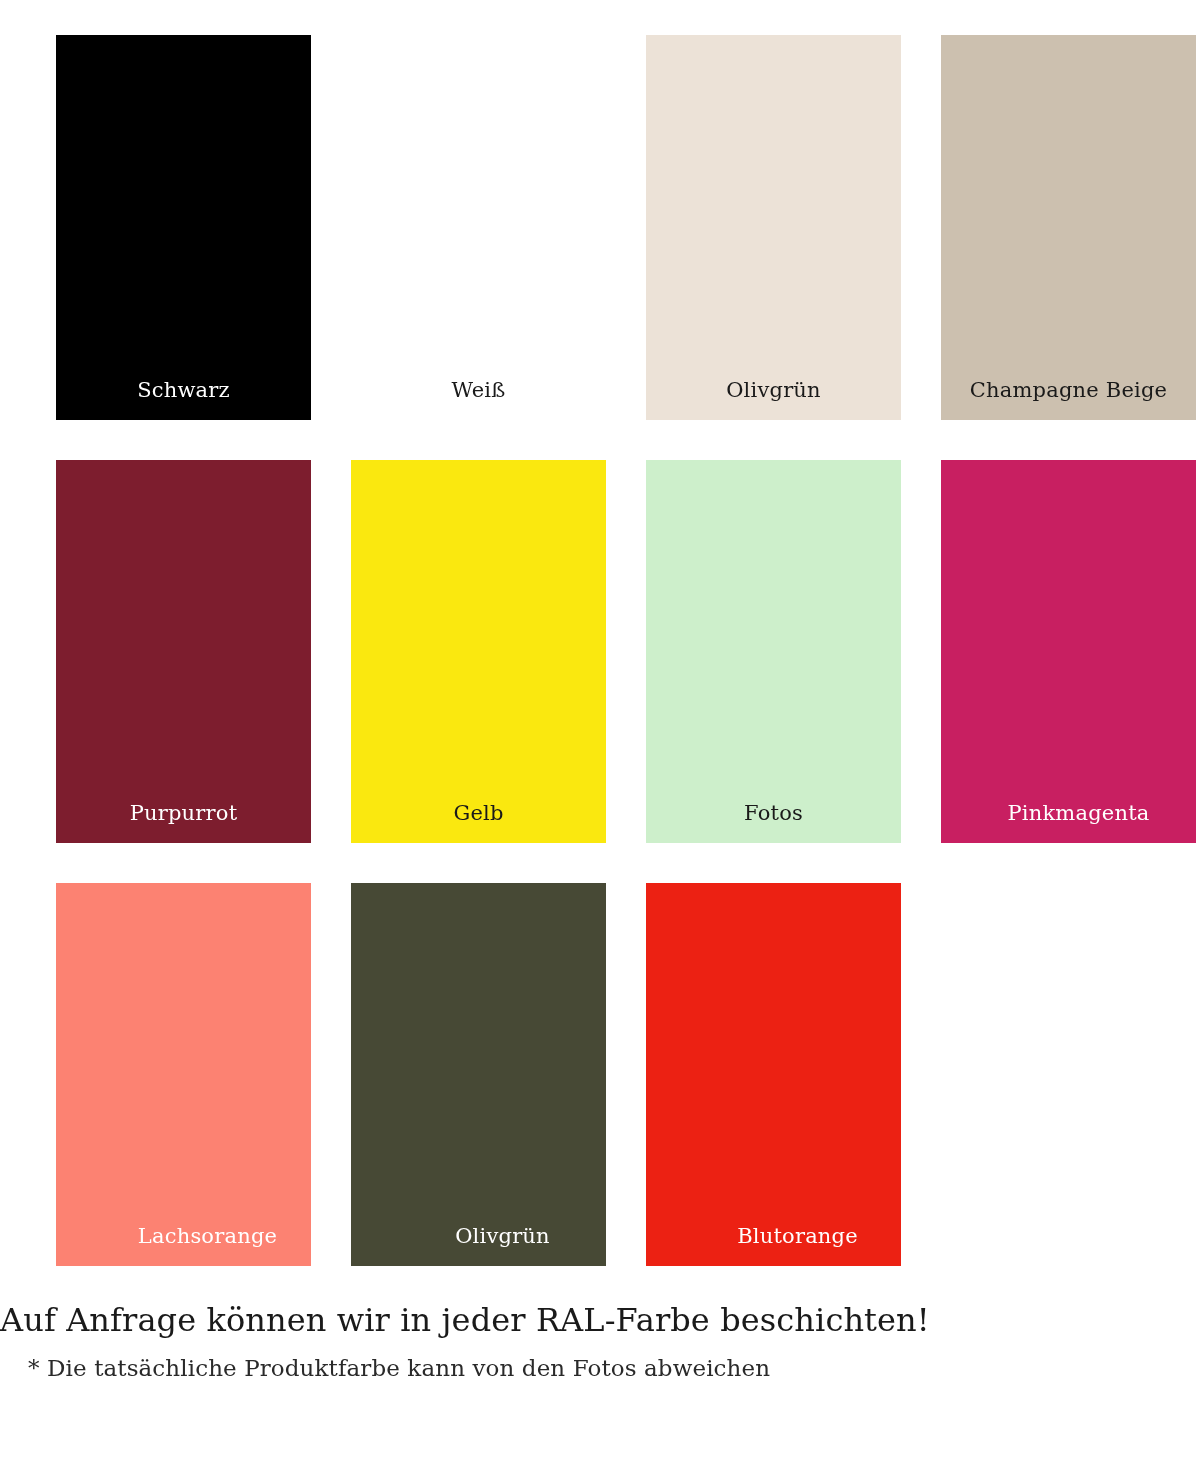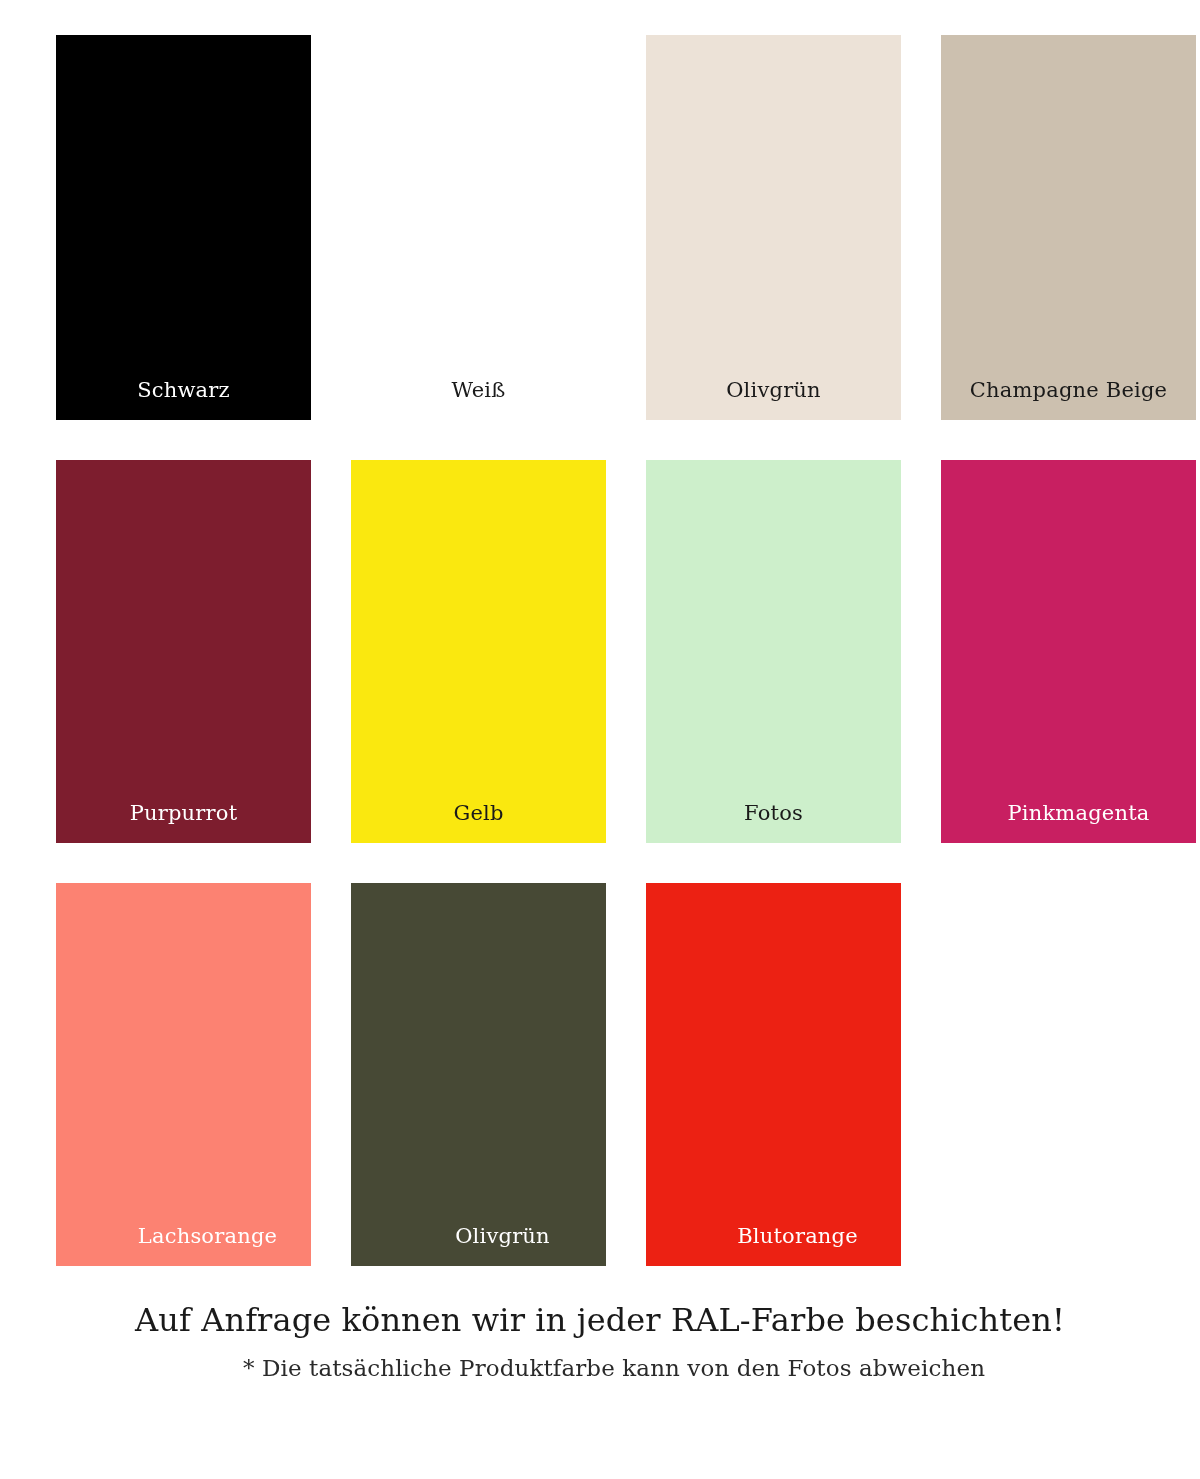--- a/index.html
+++ b/index.html
@@ -57,21 +57,20 @@
     letter-spacing: 0.2px;
     padding-bottom: 18px;
     white-space: nowrap;
   }
 
   .footer {
     position: absolute;
     left: 0;
     top: 1300px;
     width: 1200px;
-    text-align: center;
   }
 
   .footer-headline {
     font-family: "DejaVu Serif", "Liberation Serif", serif;
     font-size: 32px;
     font-weight: 400;
     color: #1a1a1a;
     line-height: 1.25;
     letter-spacing: 0.1px;
     margin: 0 0 14px 0;

